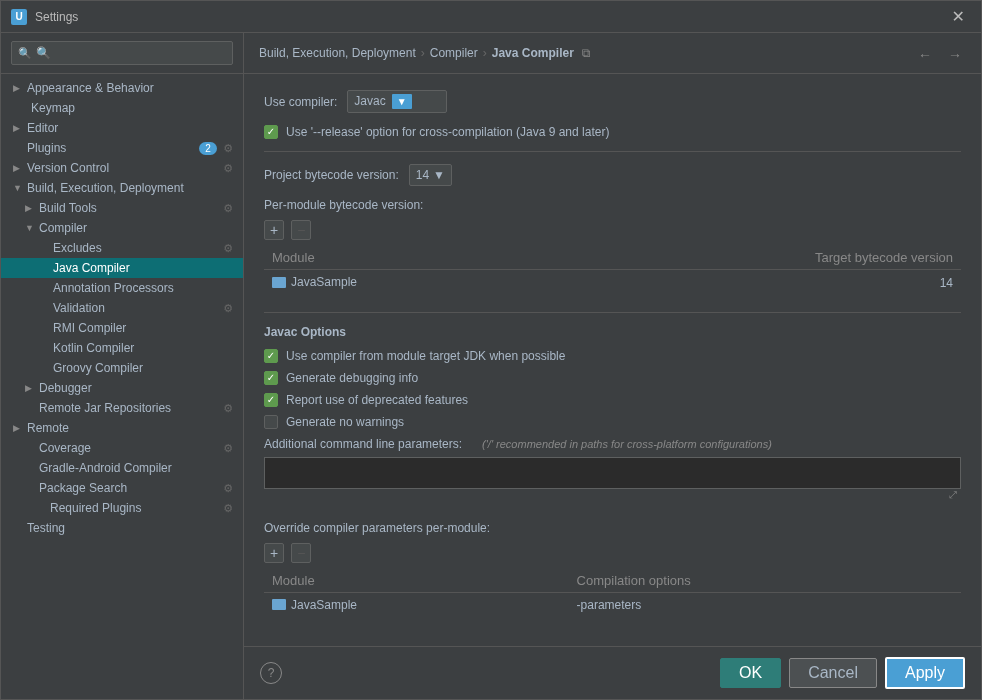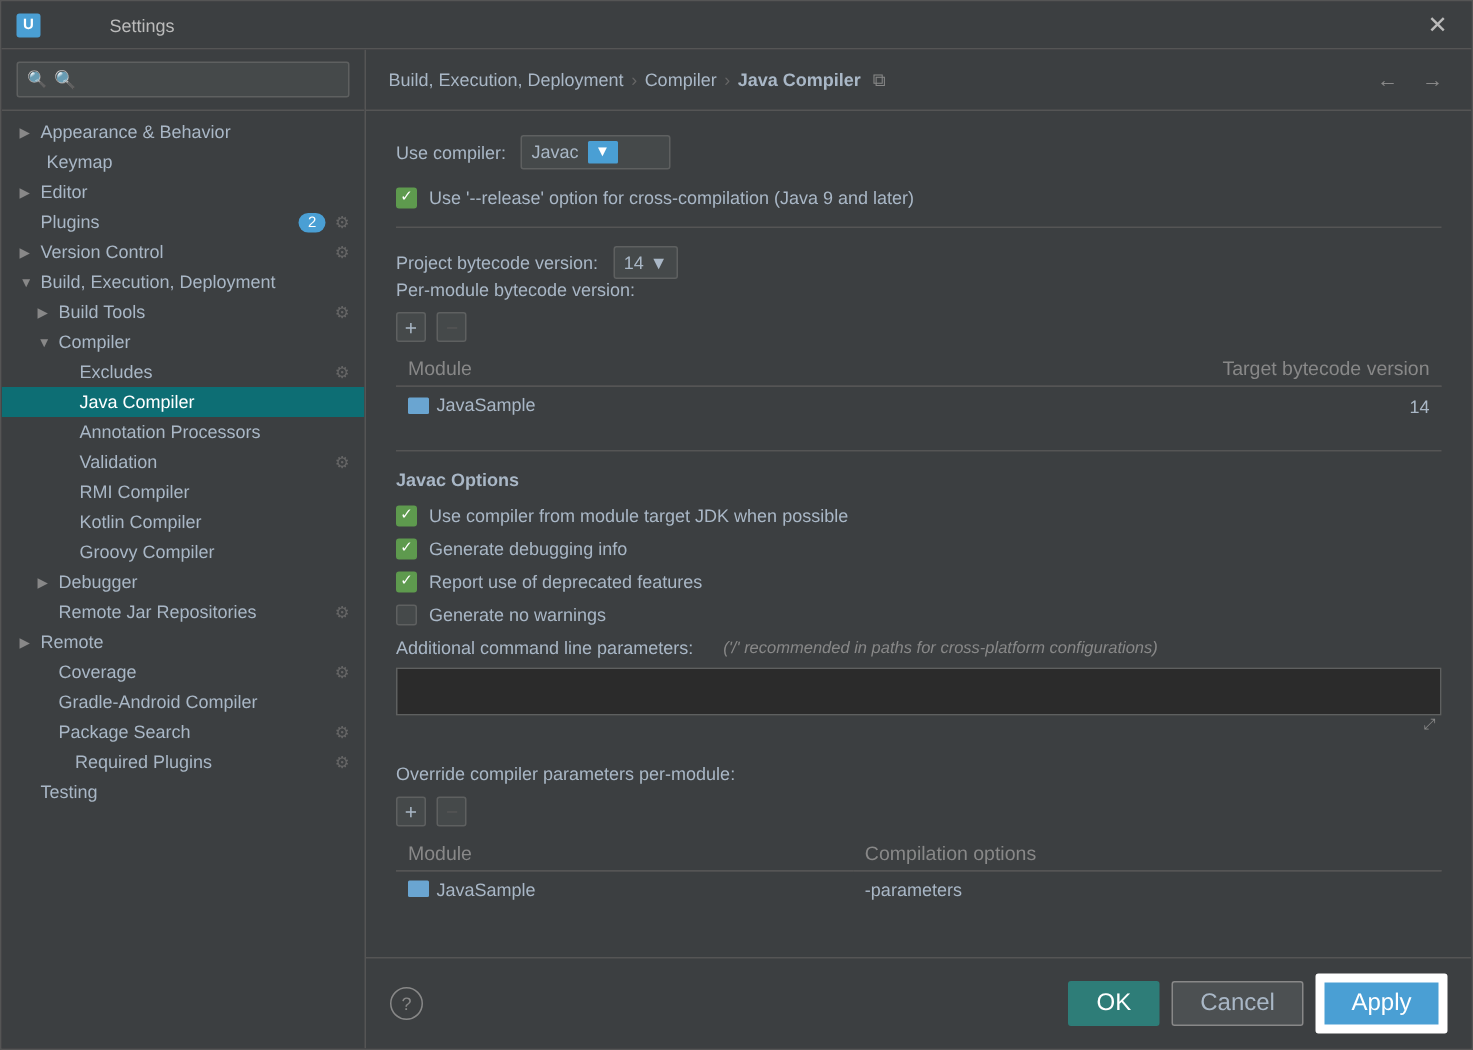--- a/index.html
+++ b/index.html
@@ -37,21 +37,20 @@
       border-radius: 2px;
       display: flex; align-items: center; justify-content: center;
       color: white;
       font-size: 10px;
       font-weight: bold;
     }
     .titlebar-title {
       color: #bbb;
       font-size: 12px;
       flex: 1;
-      margin-left: 38px;
     }
     .titlebar-close {
       color: #bbb;
       cursor: pointer;
       font-size: 16px;
       padding: 2px 6px;
     }
     .content {
       display: flex;
       flex: 1;
@@ -239,21 +238,21 @@
       flex-shrink: 0;
     }
     .cb-check {
       color: white;
       font-size: 10px;
       line-height: 1;
     }
     .bytecode-row {
       display: flex;
       align-items: center;
-      margin-bottom: 0;
+      margin-bottom: 12px;
     }
     .per-module-header {
       color: #a9b7c6;
       font-size: 12px;
       margin-bottom: 8px;
     }
     .mini-btn {
       width: 20px;
       height: 20px;
       background: #45494a;
@@ -371,21 +370,21 @@
       padding: 5px 18px;
       font-size: 16px;
       border-radius: 2px;
       cursor: pointer;
       border: 1px solid #888;
       color: #a9b7c6;
       background: #4c5052;
     }
     .btn-primary {
       background: #4a9fd4;
-      border: 6px solid #ffffff;
+      border: 2px solid #ffffff;
       color: white;
     }
     .btn-teal {
       background: #2e7d78;
       border: 1px solid #2e7d78;
       color: white;
     }
     .divider-line {
       height: 1px;
       background: #555;

